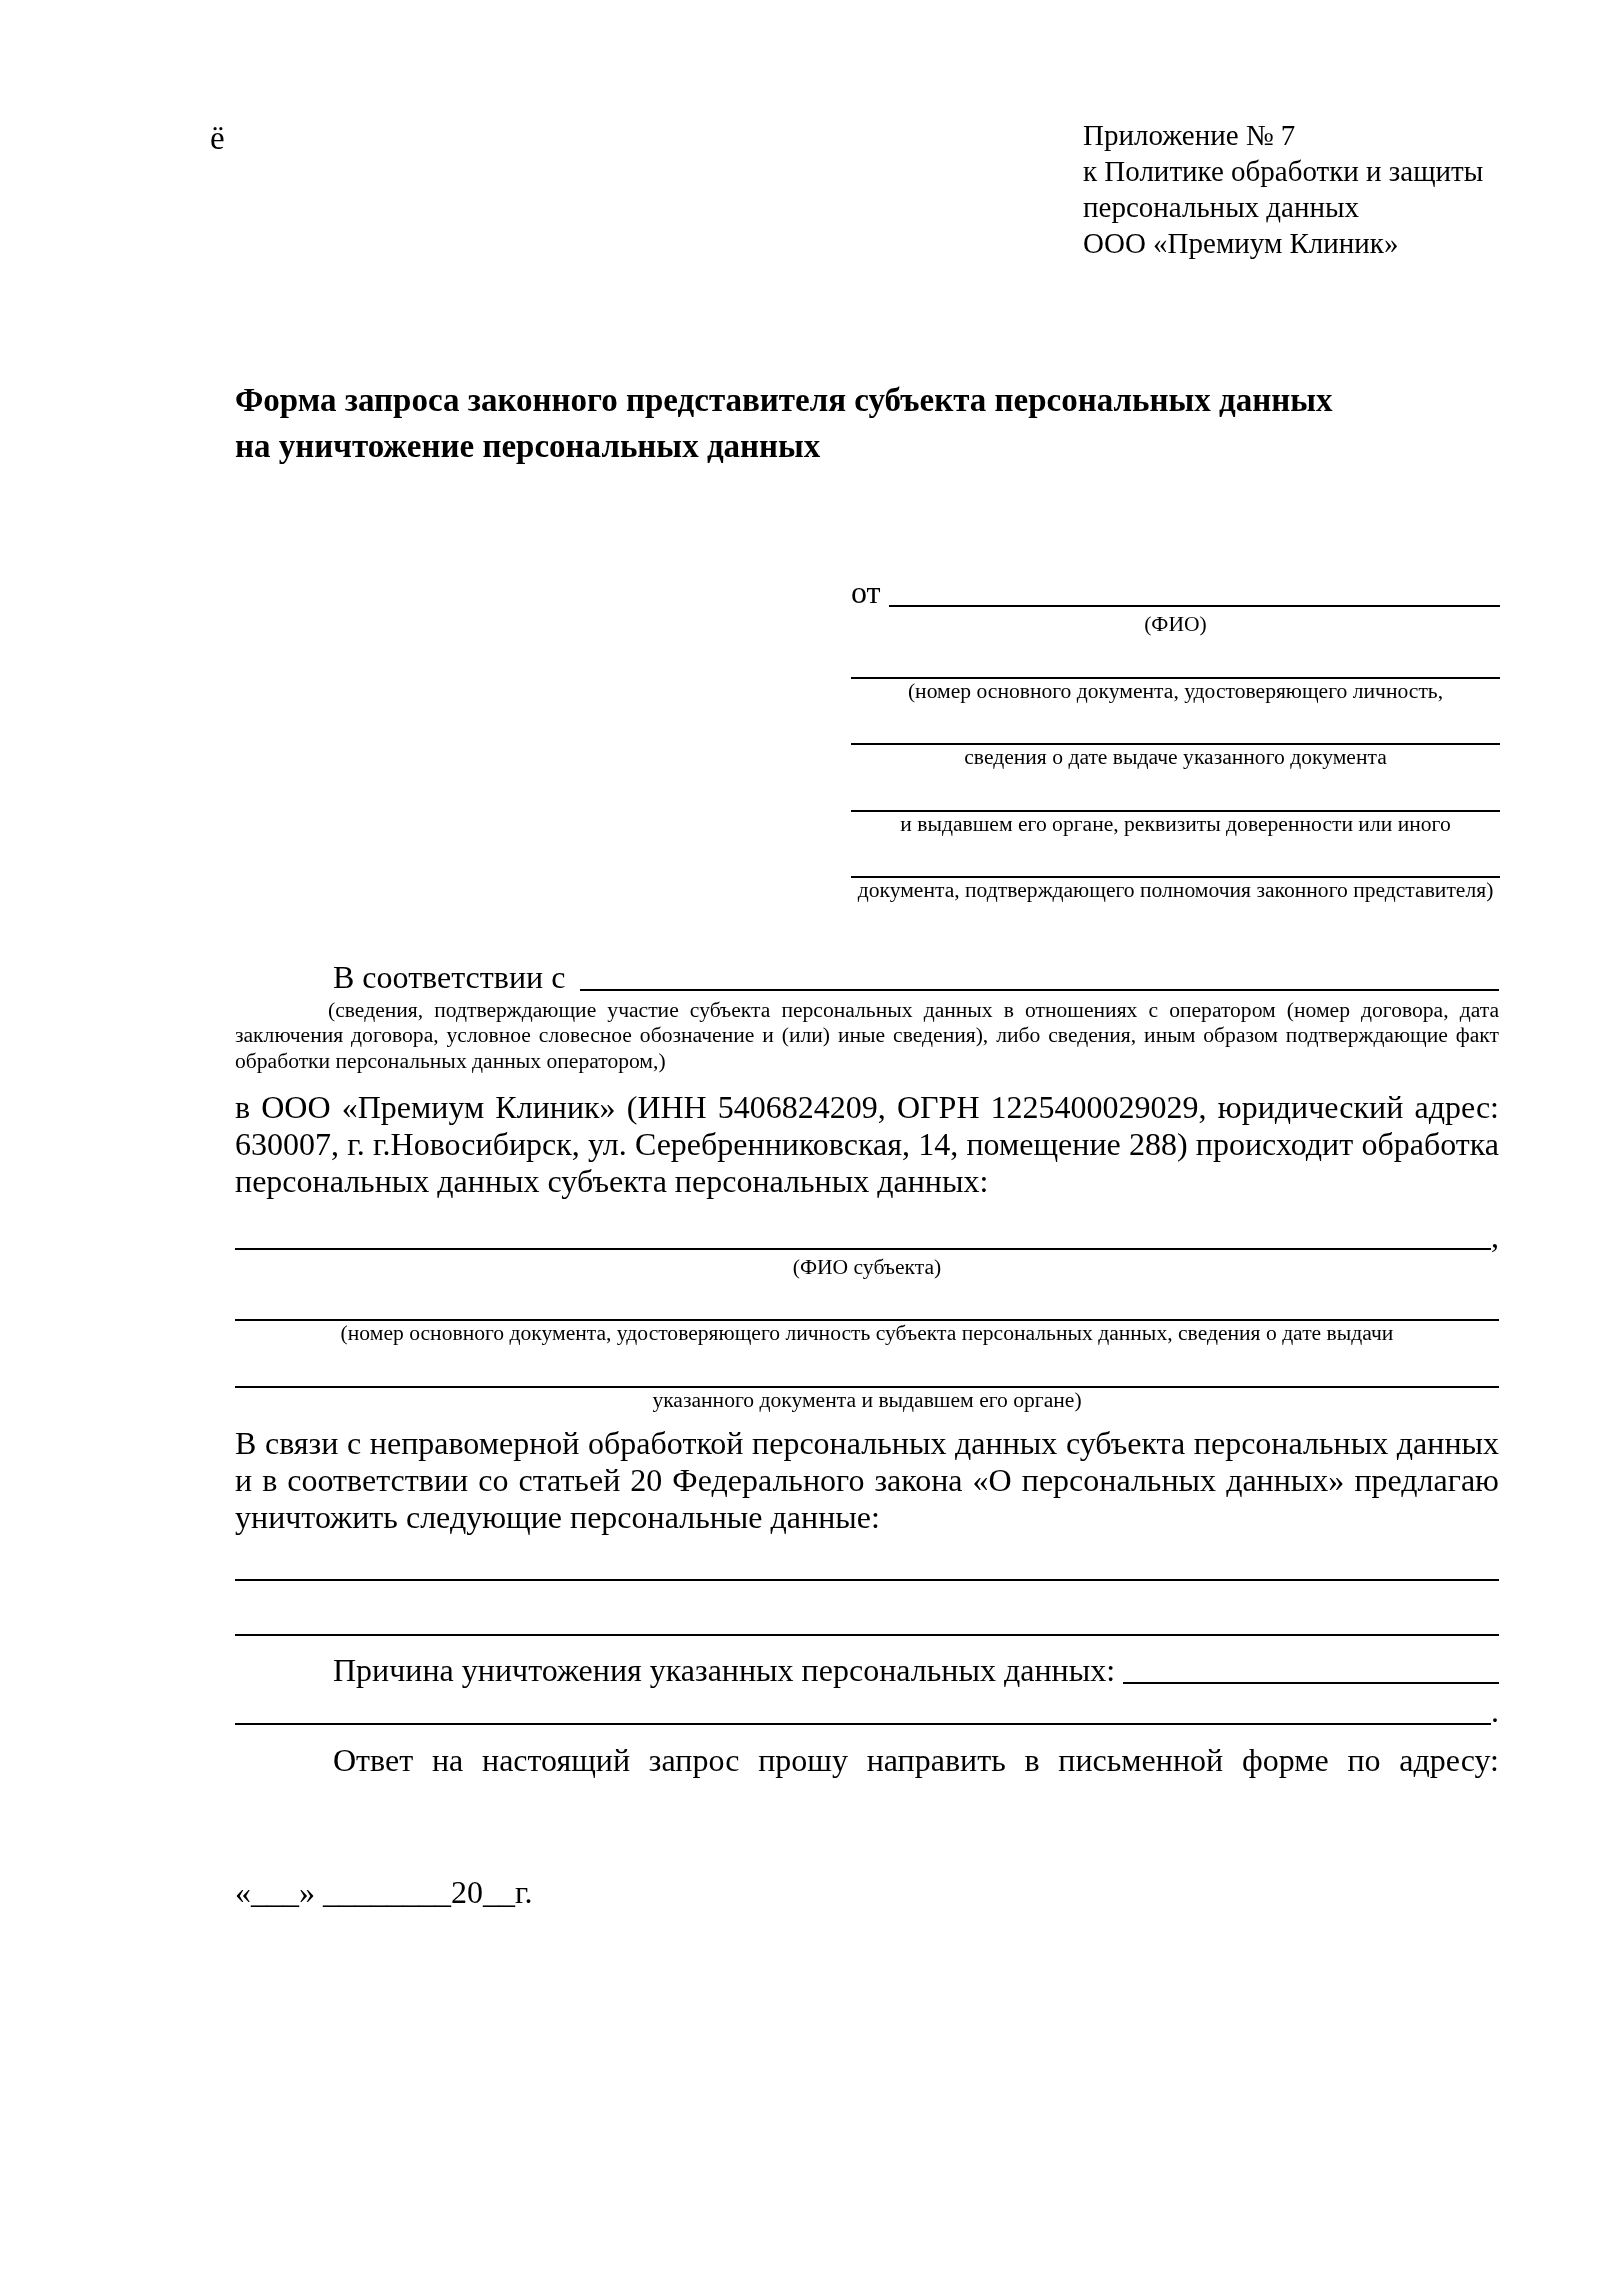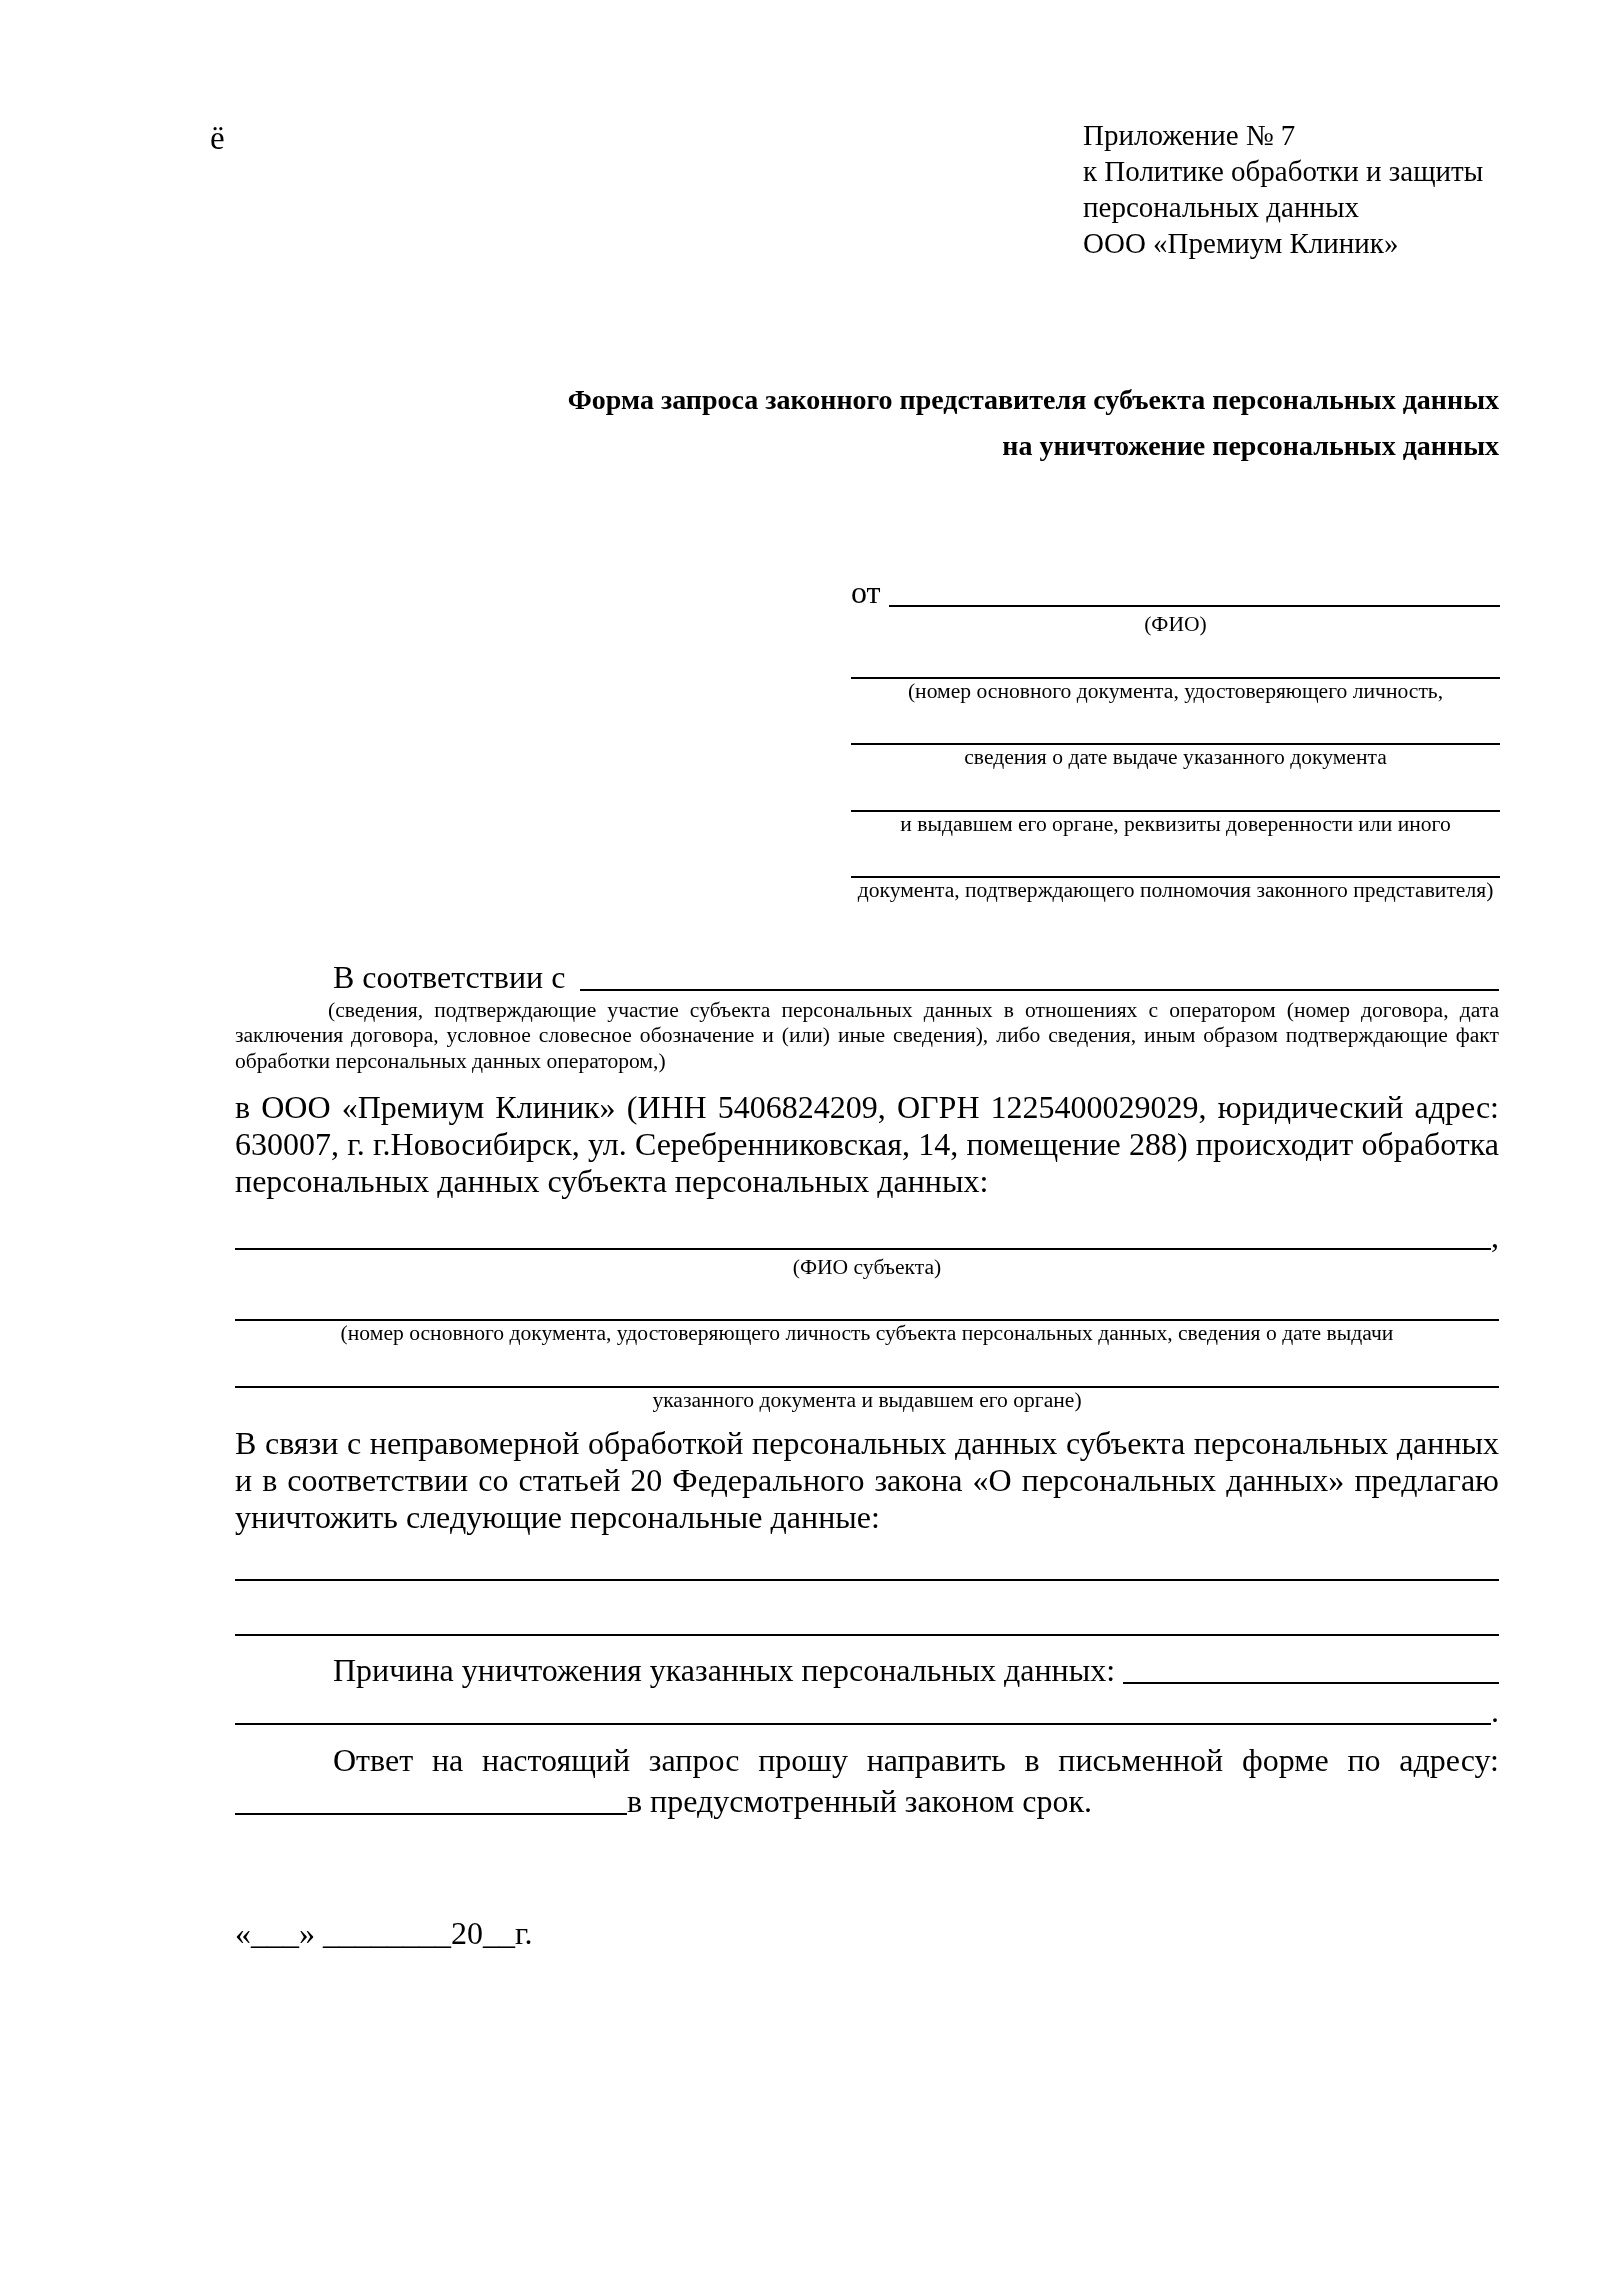--- a/index.html
+++ b/index.html
@@ -17,23 +17,23 @@
   .content{margin:0 122px 0 235px;width:1264px;}
   
   .header-block{
     margin-left:848px;
     padding-top:117px;
     font-size:29px;line-height:36px;
   }
   
   .doc-title{
     margin-top:116px;
-    text-align:right;
+    text-align:left;
     font-weight:bold;
-    font-size:28px;line-height:46px;
+    font-size:33px;line-height:46px;
   }
   
   .addressee{
     margin-top:98px;
     margin-left:616px;
     width:649px;
     font-size:32px;line-height:39px;
   }
   .row{display:flex;align-items:flex-end;}
   .fill{flex:1 1 auto;border-bottom:2.9px solid #000;margin-bottom:4.9px;}
@@ -148,24 +148,20 @@
       <div class="row reason-row">
         <span class="lead">Причина уничтожения указанных персональных данных: </span>
         <span class="fill"></span>
       </div>
       <div class="row period-row">
         <span class="fill"></span>
         <span class="punct">.</span>
       </div>
 
       <div class="response-para">Ответ на настоящий запрос прошу направить в письменной форме по адресу:</div>
-      <div class="row address-row">
-        <span class="fill address-fill"></span>
-        <span class="address-tail">в предусмотренный законом срок.</span>
-      </div>
 
       <div class="signature-row">
         <span>«___» ________20__г.</span>
       </div>
 
     </div>
   </div>
 </div>
 
 

